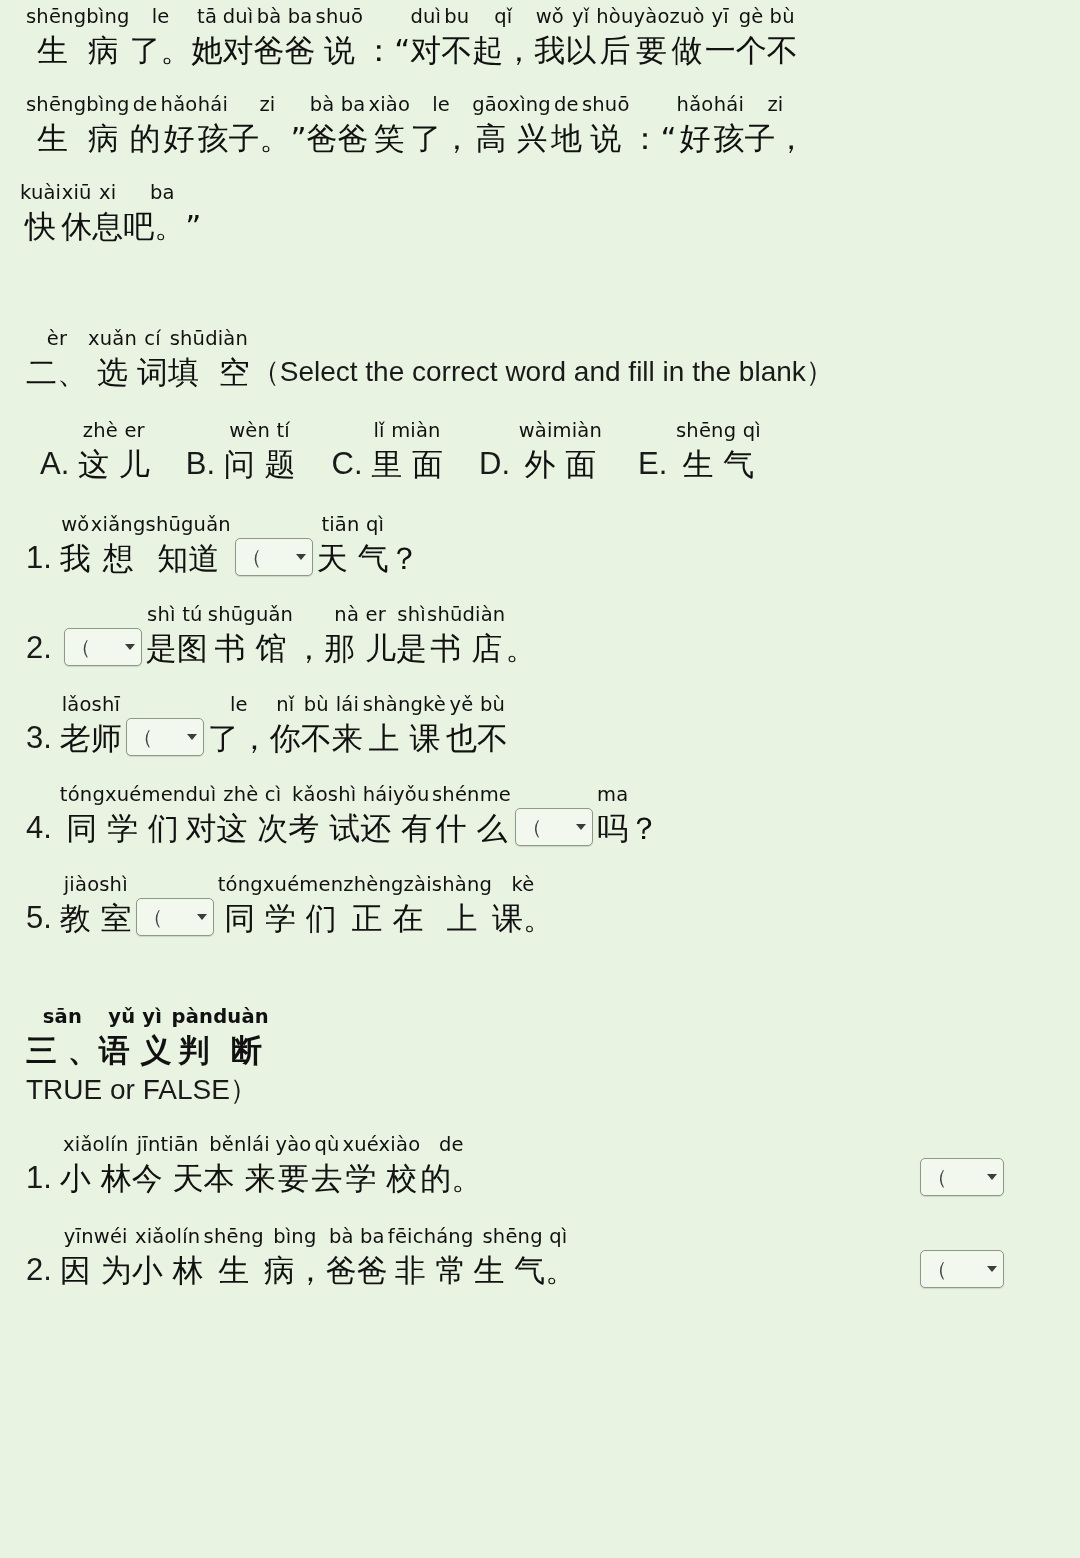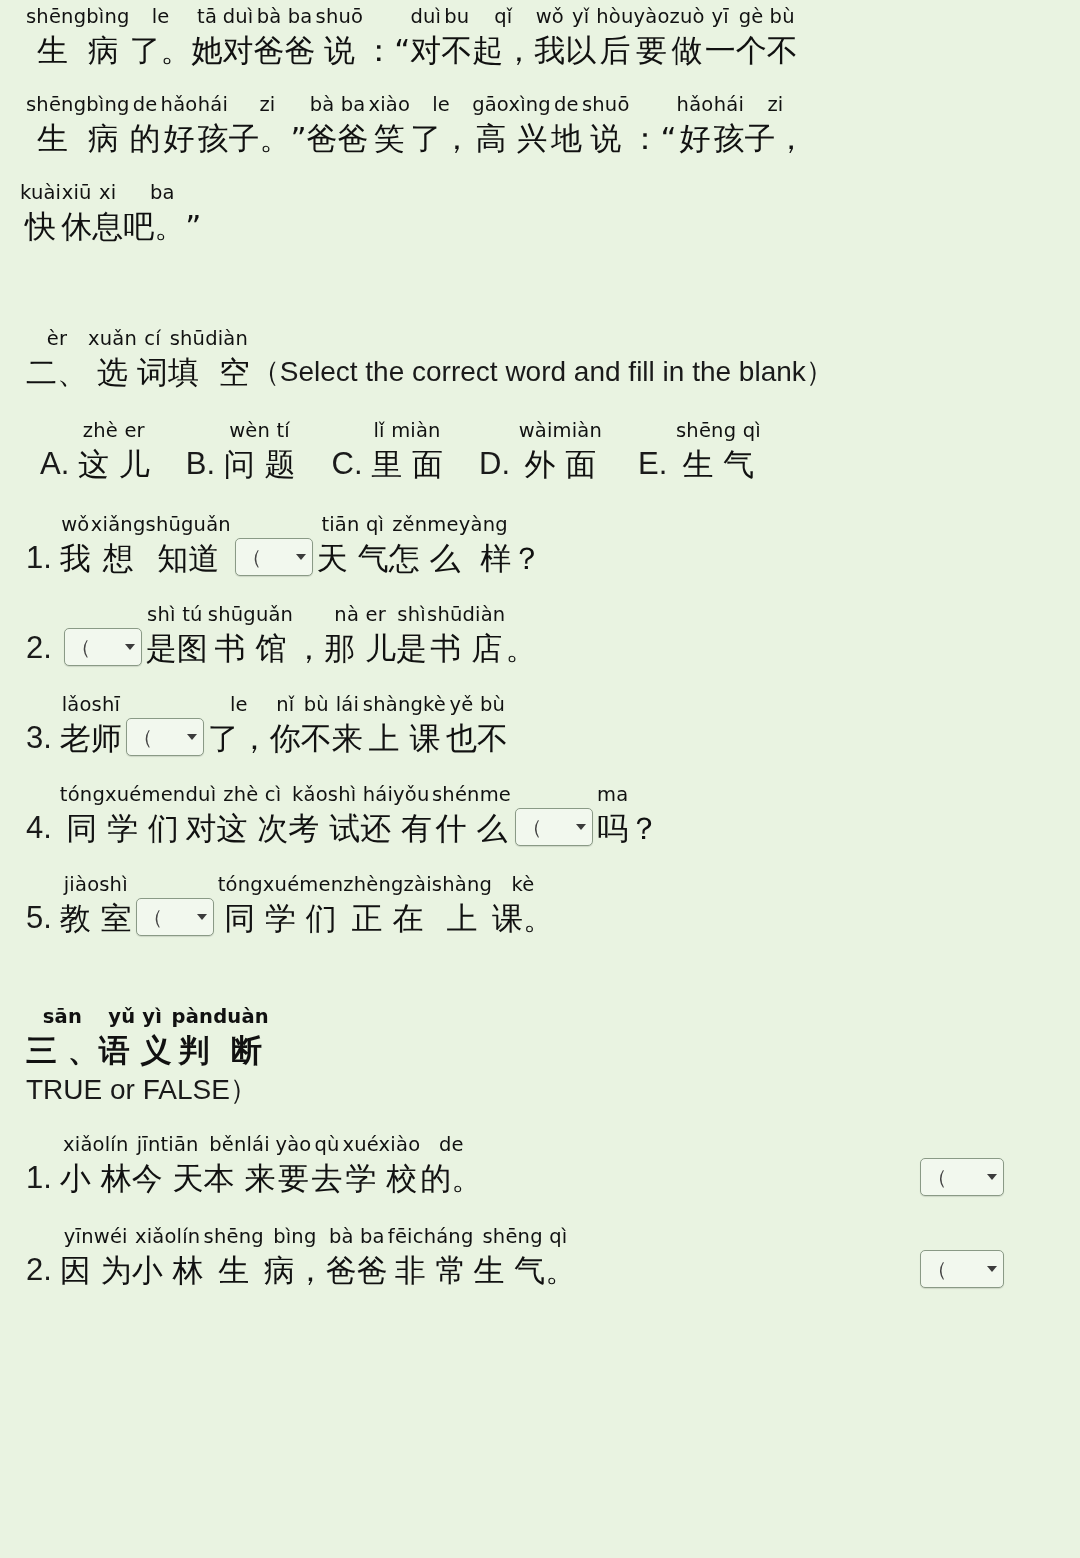--- a/index.html
+++ b/index.html
@@ -400,24 +400,20 @@
           <span class="hz">知道</span>
         </span>
         <span class="blank">
           <span class="paren">（</span>
           <span class="chev"></span>
         </span>
         <span class="tok">
           <span class="py">tiān qì</span>
           <span class="hz">天 气</span>
         </span>
-        <span class="tok">
-          <span class="py">zěnmeyàng</span>
-          <span class="hz">怎 么  样</span>
-        </span>
         <span class="tok nopy">
           <span class="py">&nbsp;</span>
           <span class="hz">？</span>
         </span>
       </div>
     <div class="item" style="margin-top:24px;">
         <span class="num">2.</span>
         <span class="blank">
           <span class="paren">（</span>
           <span class="chev"></span>

